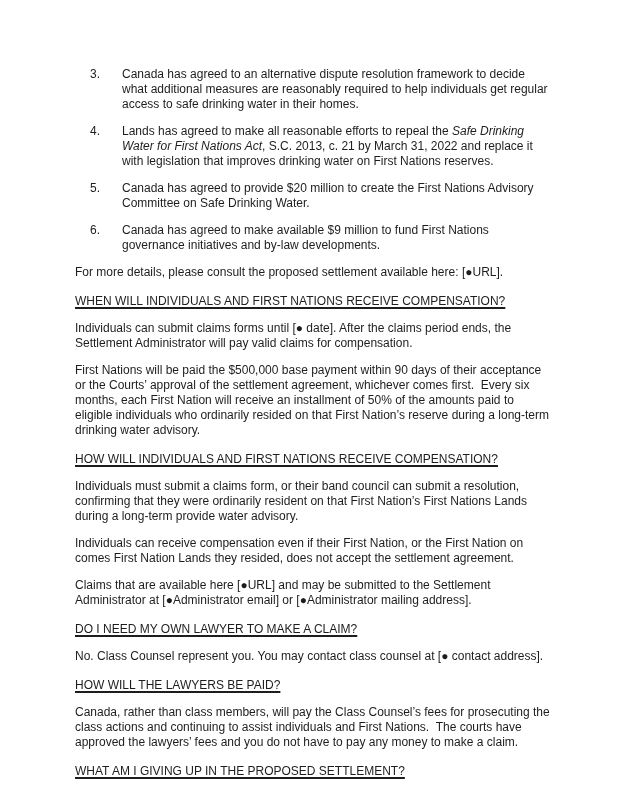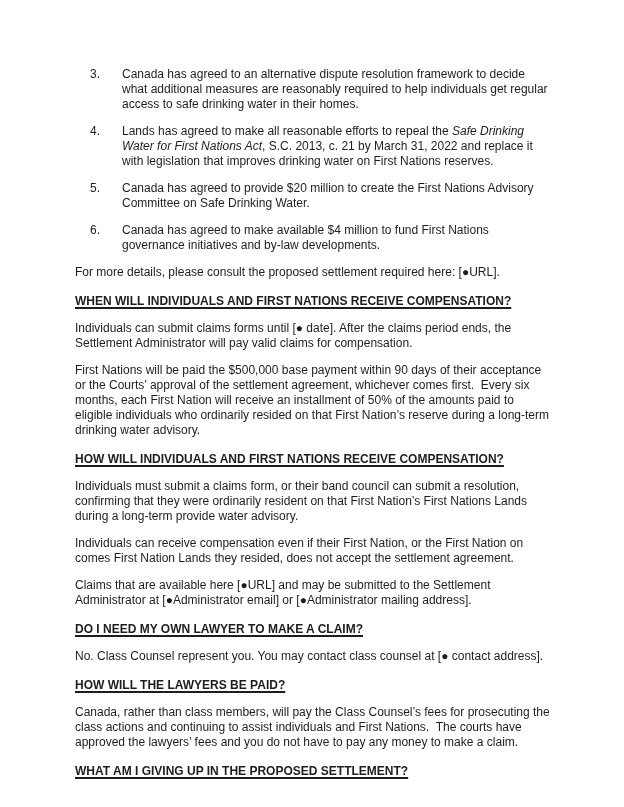--- a/index.html
+++ b/index.html
@@ -42,21 +42,21 @@
     white-space: pre-wrap;
     margin-left: 12px;
   }
   p.para {
     margin: 0 0 12px 0;
     white-space: pre-wrap;
   }
   h2.qhead {
     font-size: 12px;
     line-height: 15px;
-    font-weight: bold;
+    font-weight: normal;
     margin: 14px 0 12px 0;
     text-decoration: underline;
     text-underline-offset: 2px;
     text-decoration-thickness: 1.5px;
     white-space: nowrap;
   }
   em { font-style: italic; }
 </style>
 </head>
 <body>
@@ -71,25 +71,25 @@
     <li class="li">
       <span class="num">4.</span>
       <span class="litext"><span>Lands has agreed to make all reasonable efforts to repeal the </span><em>Safe Drinking Water for First Nations Act</em><span>, S.C. 2013, c. 21 by March 31, 2022 and replace it with legislation that improves drinking water on First Nations reserves.</span></span>
     </li>
     <li class="li">
       <span class="num">5.</span>
       <span class="litext">Canada has agreed to provide $20 million to create the First Nations Advisory Committee on Safe Drinking Water.</span>
     </li>
     <li class="li">
       <span class="num">6.</span>
-      <span class="litext">Canada has agreed to make available $4 million to fund First Nations governance initiatives and by-law developments.</span>
+      <span class="litext">Canada has agreed to make available $9 million to fund First Nations governance initiatives and by-law developments.</span>
     </li>
   </ol>
 
-  <p class="para">For more details, please consult the proposed settlement required here: [●URL].</p>
+  <p class="para">For more details, please consult the proposed settlement available here: [●URL].</p>
 
   <section>
     <h2 class="qhead">WHEN WILL INDIVIDUALS AND FIRST NATIONS RECEIVE COMPENSATION?</h2>
     <p class="para">Individuals can submit claims forms until [● date]. After the claims period ends, the Settlement Administrator will pay valid claims for compensation.</p>
     <p class="para">First Nations will be paid the $500,000 base payment within 90 days of their acceptance or the Courts’ approval of the settlement agreement, whichever comes first.  Every six months, each First Nation will receive an installment of 50% of the amounts paid to eligible individuals who ordinarily resided on that First Nation’s reserve during a long-term drinking water advisory.</p>
   </section>
 
   <section>
     <h2 class="qhead">HOW WILL INDIVIDUALS AND FIRST NATIONS RECEIVE COMPENSATION?</h2>
     <p class="para">Individuals must submit a claims form, or their band council can submit a resolution, confirming that they were ordinarily resident on that First Nation’s First Nations Lands during a long-term provide water advisory.</p>

